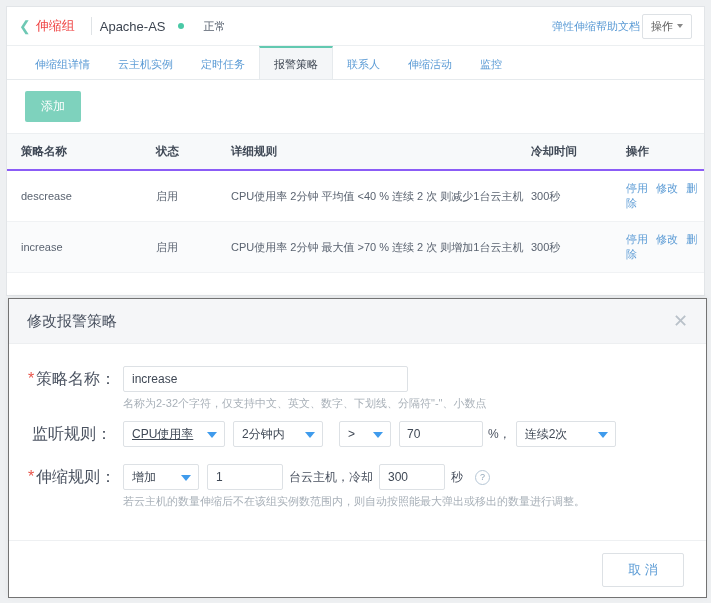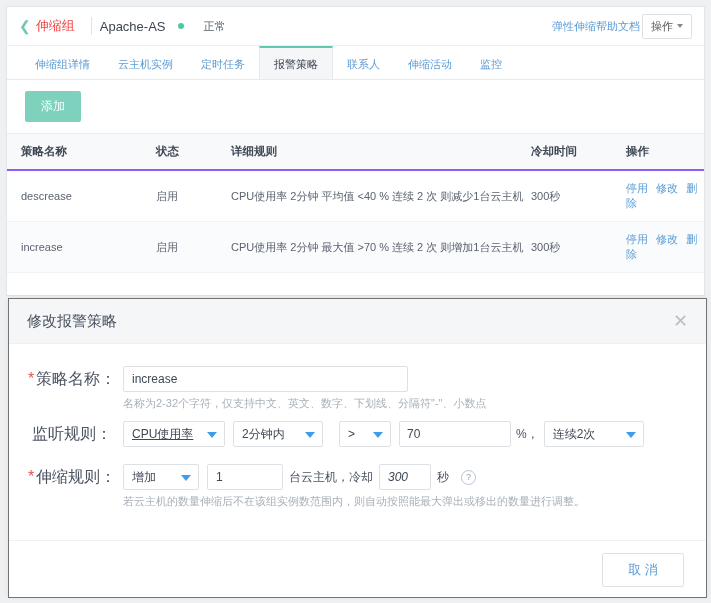--- a/index.html
+++ b/index.html
@@ -251,22 +251,22 @@
     font-size: 12px;
     color: #3f4855;
     padding: 0 8px;
     box-sizing: border-box;
     font-family: inherit;
     outline: none;
     background: #fff;
   }
   .w-name { width: 285px; }
   .w-num  { width: 76px; }
-  .w-val  { width: 112px; padding-left: 7px; }
-  .w-cd   { width: 52px; font-style: italic; }
+  .w-val  { width: 84px; padding-left: 7px; }
+  .w-cd   { width: 66px; }
 
   .sel {
     position: relative;
     border: 1px solid #dde1e5;
     border-radius: 2px;
     height: 26px;
     display: flex;
     align-items: center;
     padding: 0 24px 0 8px;
     font-size: 12px;

